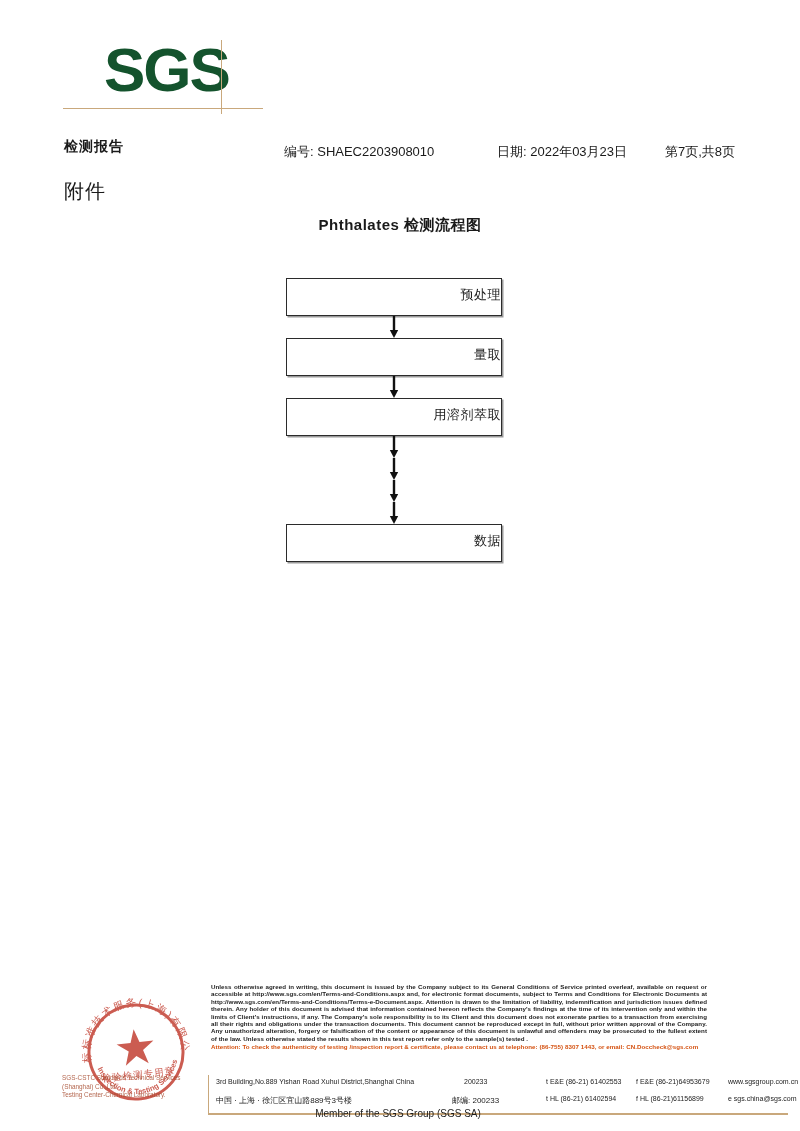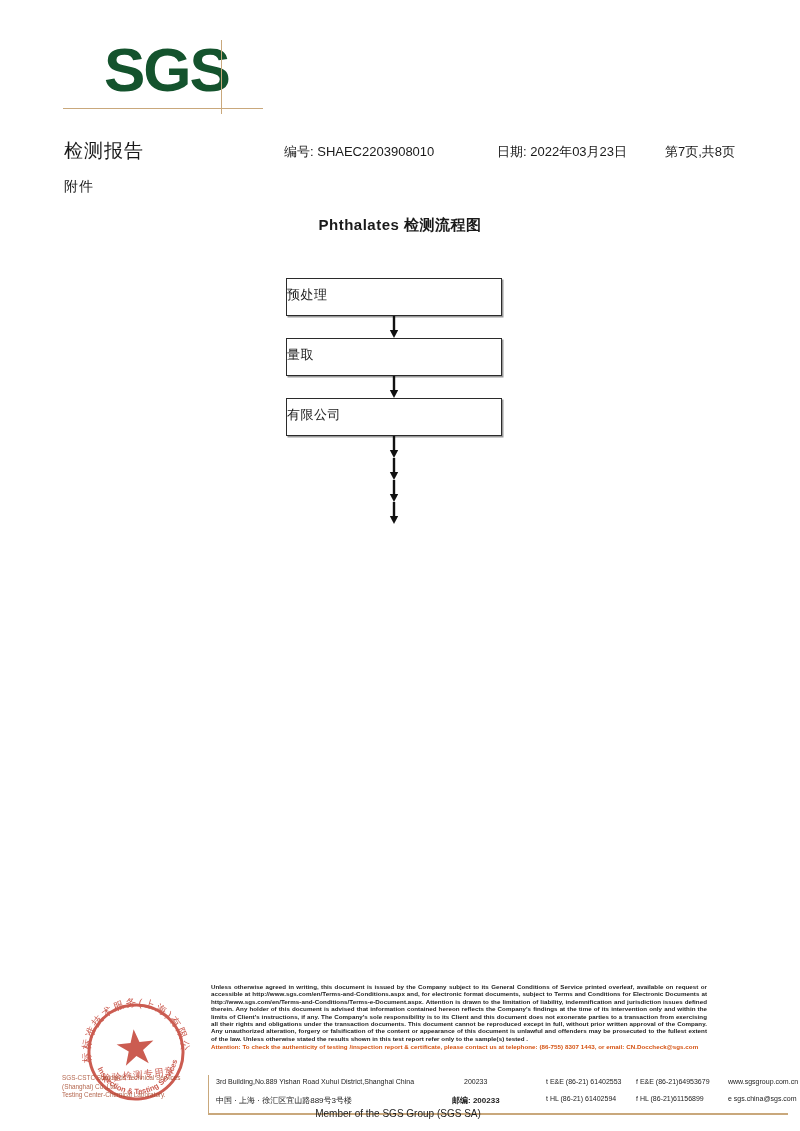--- a/index.html
+++ b/index.html
@@ -57,29 +57,29 @@
     position: absolute;
     left: 0;
     top: 138px;
     width: 800px;
     height: 60px;
   }
   .hdr-title {
     position: absolute;
     left: 64px;
     top: 0;
-    font-size: 19px;
-    font-weight: 400;
+    font-size: 14px;
+    font-weight: 700;
     letter-spacing: 1px;
   }
   .hdr-attach {
     position: absolute;
     left: 64px;
     top: 40px;
-    font-size: 14px;
+    font-size: 20px;
     letter-spacing: 1px;
   }
   .hdr-no {
     position: absolute;
     left: 284px;
     top: 5px;
     font-size: 13px;
     white-space: nowrap;
     text-align: right;
   }
@@ -117,21 +117,21 @@
   }
   .flow-node {
     position: relative;
     width: 216px;
     height: 38px;
     box-sizing: border-box;
     border: 1px solid #2b2b2b;
     box-shadow: 1.5px 1.5px 0 0 #9a9a9a;
     background: #ffffff;
     font-size: 13px;
-    text-align: left;
+    text-align: right;
     padding-top: 7px;
     letter-spacing: 0.5px;
   }
   .flow-gap {
     position: relative;
     height: 22px;
     width: 216px;
   }
   .flow-arrow {
     position: absolute;
@@ -203,21 +203,21 @@
     white-space: nowrap;
   }
   .addr-row.r1 { top: 0px; }
   .addr-row.r2 { top: 17px; }
   .addr-row .c-street { position: absolute; left: 0; top: 1px; }
   .addr-row .c-zip    { position: absolute; left: 248px; top: 1px; }
   .addr-row .c-tel    { position: absolute; left: 330px; top: 1px; }
   .addr-row .c-fax    { position: absolute; left: 420px; top: 1px; }
   .addr-row .c-web    { position: absolute; left: 512px; top: 1px; }
   .addr-row.r2 .c-street { font-size: 8px; }
-  .addr-row.r2 .c-zip { font-size: 8px; left: 236px; font-weight: bold; }
+  .addr-row.r2 .c-zip { font-size: 8px; left: 236px; }
 
   .member {
     position: absolute;
     left: 4px;
     top: 1108px;
     width: 788px;
     text-align: center;
     font-size: 10px;
     color: #1c1c1c;
   }
@@ -263,49 +263,50 @@
   </div>
 
   <div class="flow-node">量取</div>
   <div class="flow-gap">
     <svg class="flow-arrow" viewBox="0 0 9 22">
       <line x1="4.5" y1="0" x2="4.5" y2="15" stroke="#111" stroke-width="2.4"></line>
       <polygon points="0.3,14 8.7,14 4.5,22" fill="#111"></polygon>
     </svg>
   </div>
 
-  <div class="flow-node">有限公司</div>
-  <div class="flow-gap">
-    <svg class="flow-arrow" viewBox="0 0 9 22">
-      <line x1="4.5" y1="0" x2="4.5" y2="15" stroke="#111" stroke-width="2.4"></line>
-      <polygon points="0.3,14 8.7,14 4.5,22" fill="#111"></polygon>
-    </svg>
-  </div>
-
-  <div class="flow-gap">
-    <svg class="flow-arrow" viewBox="0 0 9 22">
-      <line x1="4.5" y1="0" x2="4.5" y2="15" stroke="#111" stroke-width="2.4"></line>
-      <polygon points="0.3,14 8.7,14 4.5,22" fill="#111"></polygon>
-    </svg>
-  </div>
-
-  <div class="flow-gap">
-    <svg class="flow-arrow" viewBox="0 0 9 22">
-      <line x1="4.5" y1="0" x2="4.5" y2="15" stroke="#111" stroke-width="2.4"></line>
-      <polygon points="0.3,14 8.7,14 4.5,22" fill="#111"></polygon>
-    </svg>
-  </div>
-
-  <div class="flow-gap">
-    <svg class="flow-arrow" viewBox="0 0 9 22">
-      <line x1="4.5" y1="0" x2="4.5" y2="15" stroke="#111" stroke-width="2.4"></line>
-      <polygon points="0.3,14 8.7,14 4.5,22" fill="#111"></polygon>
-    </svg>
-  </div>
-
+  <div class="flow-node">用溶剂萃取</div>
+  <div class="flow-gap">
+    <svg class="flow-arrow" viewBox="0 0 9 22">
+      <line x1="4.5" y1="0" x2="4.5" y2="15" stroke="#111" stroke-width="2.4"></line>
+      <polygon points="0.3,14 8.7,14 4.5,22" fill="#111"></polygon>
+    </svg>
+  </div>
+
+  <div class="flow-gap">
+    <svg class="flow-arrow" viewBox="0 0 9 22">
+      <line x1="4.5" y1="0" x2="4.5" y2="15" stroke="#111" stroke-width="2.4"></line>
+      <polygon points="0.3,14 8.7,14 4.5,22" fill="#111"></polygon>
+    </svg>
+  </div>
+
+  <div class="flow-gap">
+    <svg class="flow-arrow" viewBox="0 0 9 22">
+      <line x1="4.5" y1="0" x2="4.5" y2="15" stroke="#111" stroke-width="2.4"></line>
+      <polygon points="0.3,14 8.7,14 4.5,22" fill="#111"></polygon>
+    </svg>
+  </div>
+
+  <div class="flow-gap">
+    <svg class="flow-arrow" viewBox="0 0 9 22">
+      <line x1="4.5" y1="0" x2="4.5" y2="15" stroke="#111" stroke-width="2.4"></line>
+      <polygon points="0.3,14 8.7,14 4.5,22" fill="#111"></polygon>
+    </svg>
+  </div>
+
+  <div class="flow-node">数据</div>
 </div>
 
 <div class="stamp">
   <svg width="128" height="128" viewBox="0 0 128 128">
     <defs>
       <path id="arcTop" d="M 18,64 A 46,46 0 0 1 110,64"></path>
       <path id="arcBot" d="M 22,64 A 42,42 0 0 0 106,64"></path>
     </defs>
     <g transform="rotate(-6 64 64)" opacity="0.82">
       <circle cx="64" cy="64" r="47" fill="none" stroke="#c0392b" stroke-width="3"></circle>

